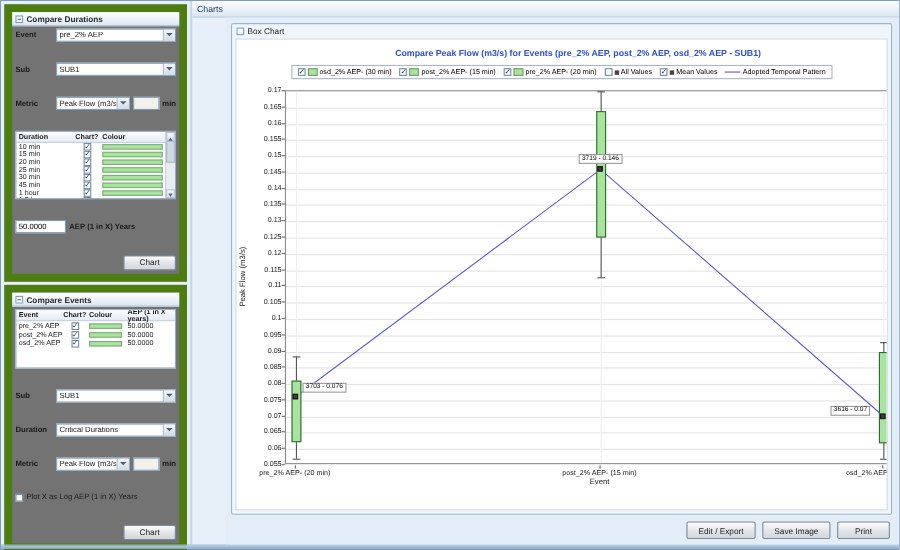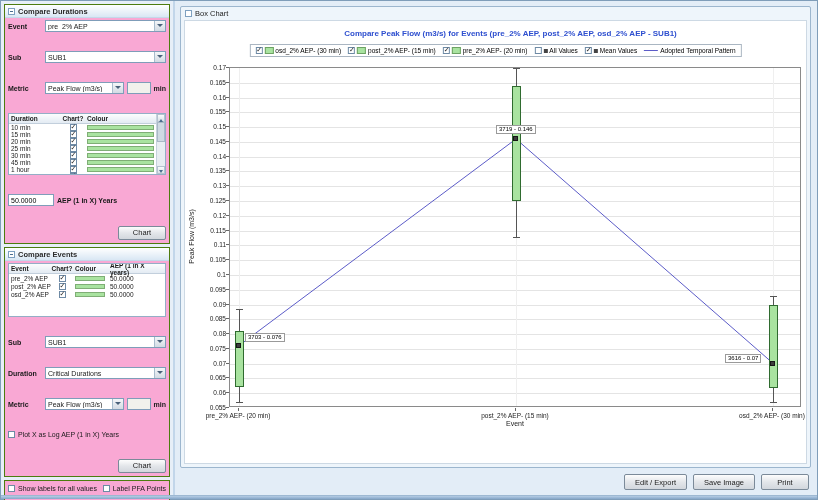--- a/index.html
+++ b/index.html
@@ -17,21 +17,21 @@
   .winbtn.min::after{content:"─";}
   .winbtn.max::after{content:"❐";font-size:6px;}
   .winbtn.close::after{content:"✕";color:#fff;}
   .main{flex:1;display:flex;min-height:0;}
   
   .left-panel{width:174px;flex:0 0 174px;display:flex;flex-direction:column;background:#e7eff8;border-right:2px solid #c2d6ea;font-size:7px;color:#1a1a1a;min-height:0;}
   .panel-header{height:15px;flex:0 0 15px;display:flex;align-items:center;justify-content:space-between;padding:0 4px;background:linear-gradient(#fdfeff,#d8e6f3);border-bottom:1px solid #b4cce2;font-size:8px;color:#1c3a5e;}
   .collapse{font-size:9px;color:#44607c;}
   .collapse::after{content:"«";}
   .left-body{flex:1;display:flex;flex-direction:column;gap:3px;padding:3px;min-height:0;}
-  .section{border:1px solid #4d7c0f;background:#f9a8d4;}
+  .section{border:7px solid #4d7c0f;background:#737373;}
   .sec-header{height:13px;display:flex;align-items:center;gap:3px;padding:0 3px;background:linear-gradient(#ffffff,#d9e7f4);border-bottom:1px solid #c4d8ea;font-size:7.5px;font-weight:bold;color:#2b2b2b;}
   .sec-icon{width:7px;height:7px;border:1px solid #7da0c0;background:#fff;position:relative;flex:0 0 7px;}
   .sec-icon::after{content:"";position:absolute;left:1px;top:2px;width:3px;border-top:1px solid #4a6d8e;}
   .sec-body{padding:2px 3px 3px;display:flex;flex-direction:column;gap:19px;}
   .frow{display:flex;align-items:center;gap:3px;height:12px;}
   .flabel{font-weight:bold;width:34px;flex:0 0 34px;}
   .dropdown{flex:1;height:12px;background:#fff;border:1px solid #7f9db9;display:flex;align-items:center;padding-left:2px;min-width:0;}
   .ddval{flex:1;overflow:hidden;white-space:nowrap;font-size:7px;}
   .ddarrow{width:11px;height:10px;flex:0 0 11px;background:linear-gradient(#f4f6f8,#d3dbe4);border-left:1px solid #a8bccd;display:flex;justify-content:center;}
   .ddarrow::after{content:"";border:3px solid transparent;border-top:3px solid #49617a;margin-top:3px;}
@@ -73,21 +73,21 @@
   .cblabel{font-size:7px;}
   .btnrow{display:flex;justify-content:flex-end;align-items:center;height:15px;}
   .btn{height:14px;min-width:48px;font-size:7.5px;border:1px solid #7b8a99;border-radius:2px;background:linear-gradient(#fdfdfd,#e3e6ea 50%,#d2d7dd);padding:0 8px;color:#222;display:inline-flex;align-items:center;justify-content:center;}
   
   .ffa-head{display:flex;font-size:6px;font-weight:bold;background:linear-gradient(#fcfdfe,#e3ebf3);border:1px solid #b7c7d6;height:9px;align-items:center;}
   .ffa-head span{padding-left:2px;overflow:hidden;white-space:nowrap;}
   .f1{width:30px;flex:0 0 30px;}.f2{width:24px;flex:0 0 24px;}.f3{width:36px;flex:0 0 36px;}.f4{width:34px;flex:0 0 34px;}.f5{flex:1;}
   .ffa-body{background:#fff;border:1px solid #b7c7d6;border-top:none;height:50px;}
   
   .right-panel{flex:1;display:flex;flex-direction:column;background:#e7eff8;min-width:0;}
-  .right-body{flex:1;position:relative;background:#e3edf7;}
+  .right-body{flex:1;position:relative;background:#e3edf7;margin-left:30px;}
   .groupbox{position:absolute;left:5px;right:6px;top:5px;bottom:27px;border:1px solid #9cb6ce;background:#eef5fb;border-radius:2px;}
   .gb-caption{position:absolute;top:1px;left:4px;display:flex;align-items:center;gap:3px;font-size:7.5px;color:#222;height:11px;}
   .gb-icon{width:7px;height:7px;border:1px solid #7da0c0;background:#fff;flex:0 0 7px;}
   .chart-area{position:absolute;left:3px;right:3px;top:13px;bottom:3px;background:#fff;border:1px solid #cdd9e4;overflow:hidden;}
   .chart-title{position:absolute;top:8px;left:40px;right:10px;text-align:center;font-size:8px;font-weight:bold;color:#2e4fcf;}
   .legend{position:absolute;top:23px;left:50%;transform:translateX(-50%);display:flex;align-items:center;gap:7px;border:1px solid #aab6c2;padding:1px 5px;height:13px;background:#fff;font-size:6.5px;white-space:nowrap;}
   .leg-item{display:flex;align-items:center;gap:2px;}
   .leg-swatch{width:9px;height:7px;border:1px solid #6da264;}
   .leg-dot{width:4px;height:4px;background:#444;}
   .leg-line{width:14px;height:1px;}
@@ -357,20 +357,23 @@
               </div>
               <div class="ffa-body"></div>
             </div>
           </div>
         </div>
 
       </div>
     </div>
 
     <div class="right-panel">
+      <div class="panel-header">
+        <span>Charts</span>
+      </div>
       <div class="right-body">
         <div class="groupbox">
           <div class="gb-caption">
             <span class="gb-icon"></span>
             <span>Box Chart</span>
           </div>
           <div class="chart-area" id="chart-area">
             <div class="chart-title">Compare Peak Flow (m3/s) for Events (pre_2% AEP, post_2% AEP, osd_2% AEP - SUB1)</div>
             <div class="legend" id="legend">
                 <div class="leg-item">

